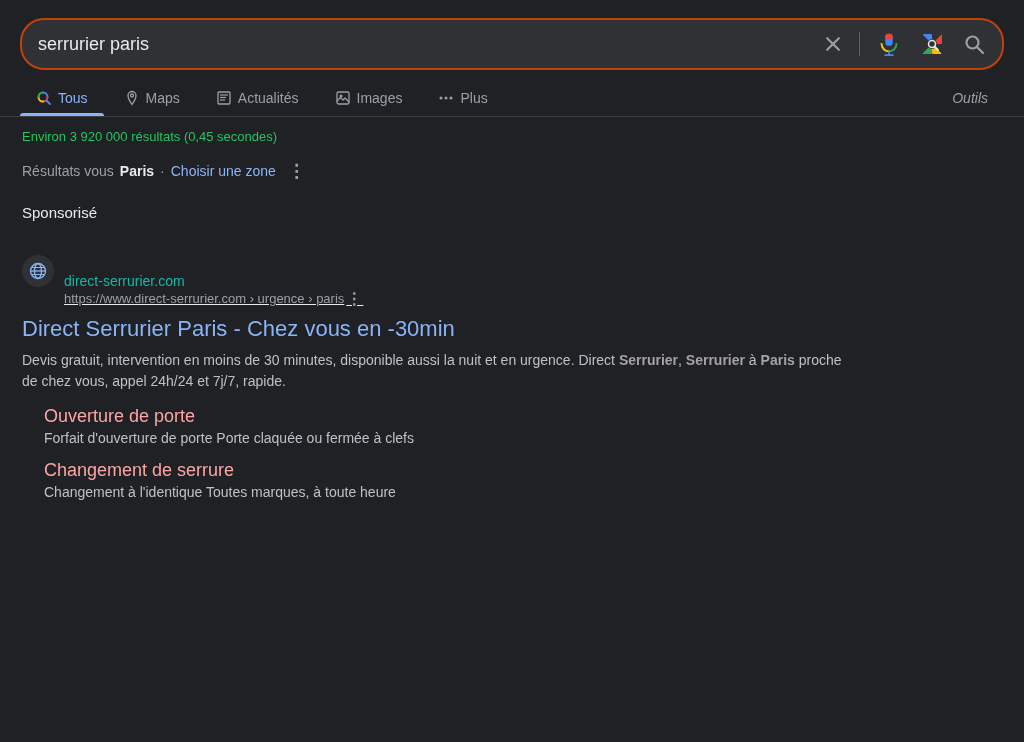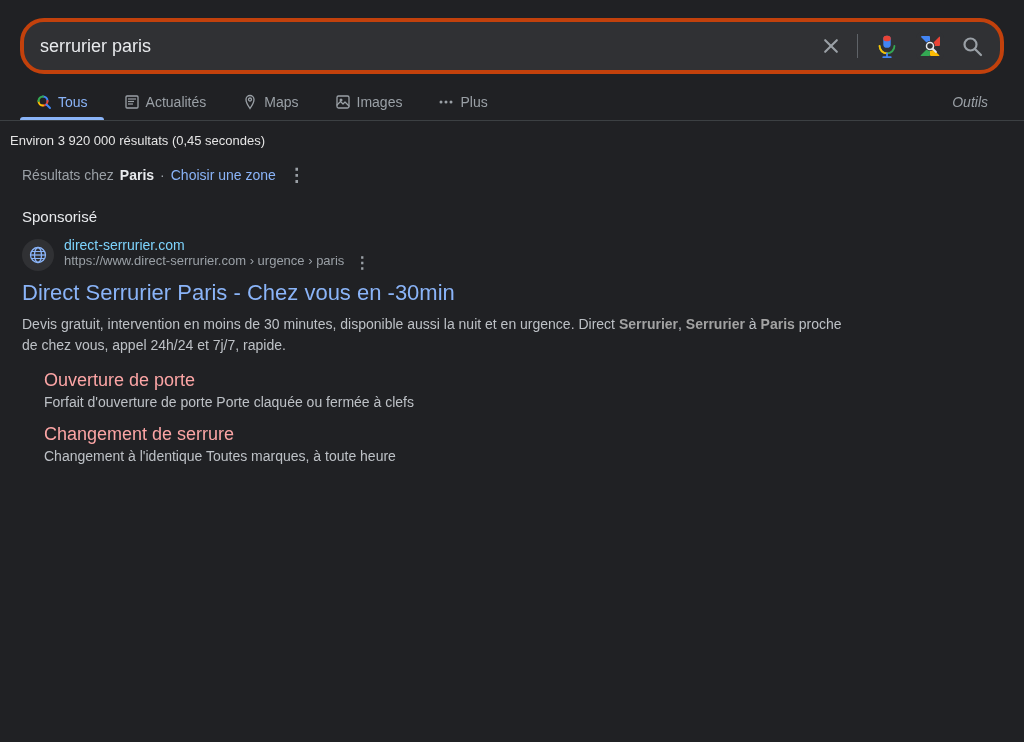--- a/index.html
+++ b/index.html
@@ -18,21 +18,21 @@
       padding: 18px 20px 0 20px;
     }
 
     .search-bar {
       display: flex;
       align-items: center;
       background-color: #303134;
       border-radius: 24px;
       padding: 10px 16px;
       gap: 1px;
-      border: 4px solid #c2410c;
+      border: 2px solid #c2410c;
     }
 
     .search-query {
       flex: 1;
       font-size: 18px;
       color: #e8eaed;
       background: transparent;
       border: none;
       outline: none;
     }
@@ -129,23 +129,23 @@
     .outils-btn {
       padding: 10px 16px;
       font-size: 14px;
       color: #9aa0a6;
       cursor: pointer;
       font-style: italic;
     }
 
     
     .results-info {
-      padding: 12px 22px 6px 10px;
+      padding: 12px 22px 6px 22px;
       font-size: 13px;
-      color: #e5e5e5;
+      color: #22c55e;
     }
 
     
     .location-filter {
       padding: 10px 22px;
       font-size: 14px;
       color: #9aa0a6;
       display: flex;
       align-items: center;
       gap: 6px;
@@ -200,27 +200,28 @@
       flex-shrink: 0;
     }
 
     .site-info {
       display: flex;
       flex-direction: column;
     }
 
     .site-name {
       font-size: 14px;
-      color: #7dd3fc;
+      color: #14b8a6;
+      margin-top: 40px;
     }
 
     .site-url-row {
       display: flex;
-      align-items: flex-start;
-      gap: 8px;
+      align-items: center;
+      text-decoration: underline;
     }
 
     .site-url {
       font-size: 13px;
       color: #9aa0a6;
     }
 
     .ad-title {
       font-size: 22px;
       color: #8ab4f8;
@@ -334,34 +335,34 @@
       <path d="M11.5 7 A4.5 4.5 0 0 1 7 11.5" stroke="#ea4335" stroke-width="2" fill="none" stroke-linecap="round"></path>
       <path d="M7 11.5 A4.5 4.5 0 0 1 2.5 7" stroke="#fbbc04" stroke-width="2" fill="none" stroke-linecap="round"></path>
       <path d="M2.5 7 A4.5 4.5 0 0 1 7 2.5" stroke="#34a853" stroke-width="2" fill="none" stroke-linecap="round"></path>
       <line x1="10.5" y1="10.5" x2="14" y2="14" stroke="#4285f4" stroke-width="2" stroke-linecap="round"></line>
     </svg>
     <span>Tous</span>
   </div>
 
   <div class="tab-item">
     <svg class="tab-icon" viewBox="0 0 16 16" fill="none">
+      <path d="M8 1.5C5.79 1.5 4 3.29 4 5.5c0 3.25 4 9 4 9s4-5.75 4-9c0-2.21-1.79-4-4-4z" stroke="#9aa0a6" stroke-width="1.3"></path>
+      <circle cx="8" cy="5.5" r="1.5" stroke="#9aa0a6" stroke-width="1.3"></circle>
+    </svg>
+    <span>Maps</span>
+  </div>
+
+  <div class="tab-item">
+    <svg class="tab-icon" viewBox="0 0 16 16" fill="none">
       <rect x="2" y="2" width="12" height="12" rx="1" stroke="#9aa0a6" stroke-width="1.3"></rect>
       <line x1="4" y1="5" x2="12" y2="5" stroke="#9aa0a6" stroke-width="1.2"></line>
       <line x1="4" y1="7.5" x2="10" y2="7.5" stroke="#9aa0a6" stroke-width="1.2"></line>
       <line x1="4" y1="10" x2="9" y2="10" stroke="#9aa0a6" stroke-width="1.2"></line>
     </svg>
     <span>Actualités</span>
-  </div>
-
-  <div class="tab-item">
-    <svg class="tab-icon" viewBox="0 0 16 16" fill="none">
-      <path d="M8 1.5C5.79 1.5 4 3.29 4 5.5c0 3.25 4 9 4 9s4-5.75 4-9c0-2.21-1.79-4-4-4z" stroke="#9aa0a6" stroke-width="1.3"></path>
-      <circle cx="8" cy="5.5" r="1.5" stroke="#9aa0a6" stroke-width="1.3"></circle>
-    </svg>
-    <span>Maps</span>
   </div>
 
   <div class="tab-item">
     <svg class="tab-icon" viewBox="0 0 16 16" fill="none">
       <rect x="2" y="2" width="12" height="12" rx="1.5" stroke="#9aa0a6" stroke-width="1.3"></rect>
       <circle cx="6" cy="6" r="1.5" fill="#9aa0a6"></circle>
       <path d="M2 11l3.5-3.5 2.5 2.5 2-2 4 4" stroke="#9aa0a6" stroke-width="1.2" stroke-linecap="round" stroke-linejoin="round"></path>
     </svg>
     <span>Images</span>
   </div>
@@ -376,21 +377,21 @@
   </div>
 
   <div class="tabs-spacer"></div>
 
   <div class="outils-btn">Outils</div>
 </div>
 
 <div class="results-info">Environ 3 920 000 résultats (0,45 secondes)</div>
 
 <div class="location-filter">
-  <span>Résultats chez</span>
+  <span>Résultats vous</span>
   <strong class="bold-text">Paris</strong>
   <span>·</span>
   <span class="choose-zone">Choisir une zone</span>
   <span class="three-dots">⋮</span>
 </div>
 
 <div class="sponsored-section">
   <div class="sponsored-label">Sponsorisé</div>
 
   <div class="ad-site-row">

